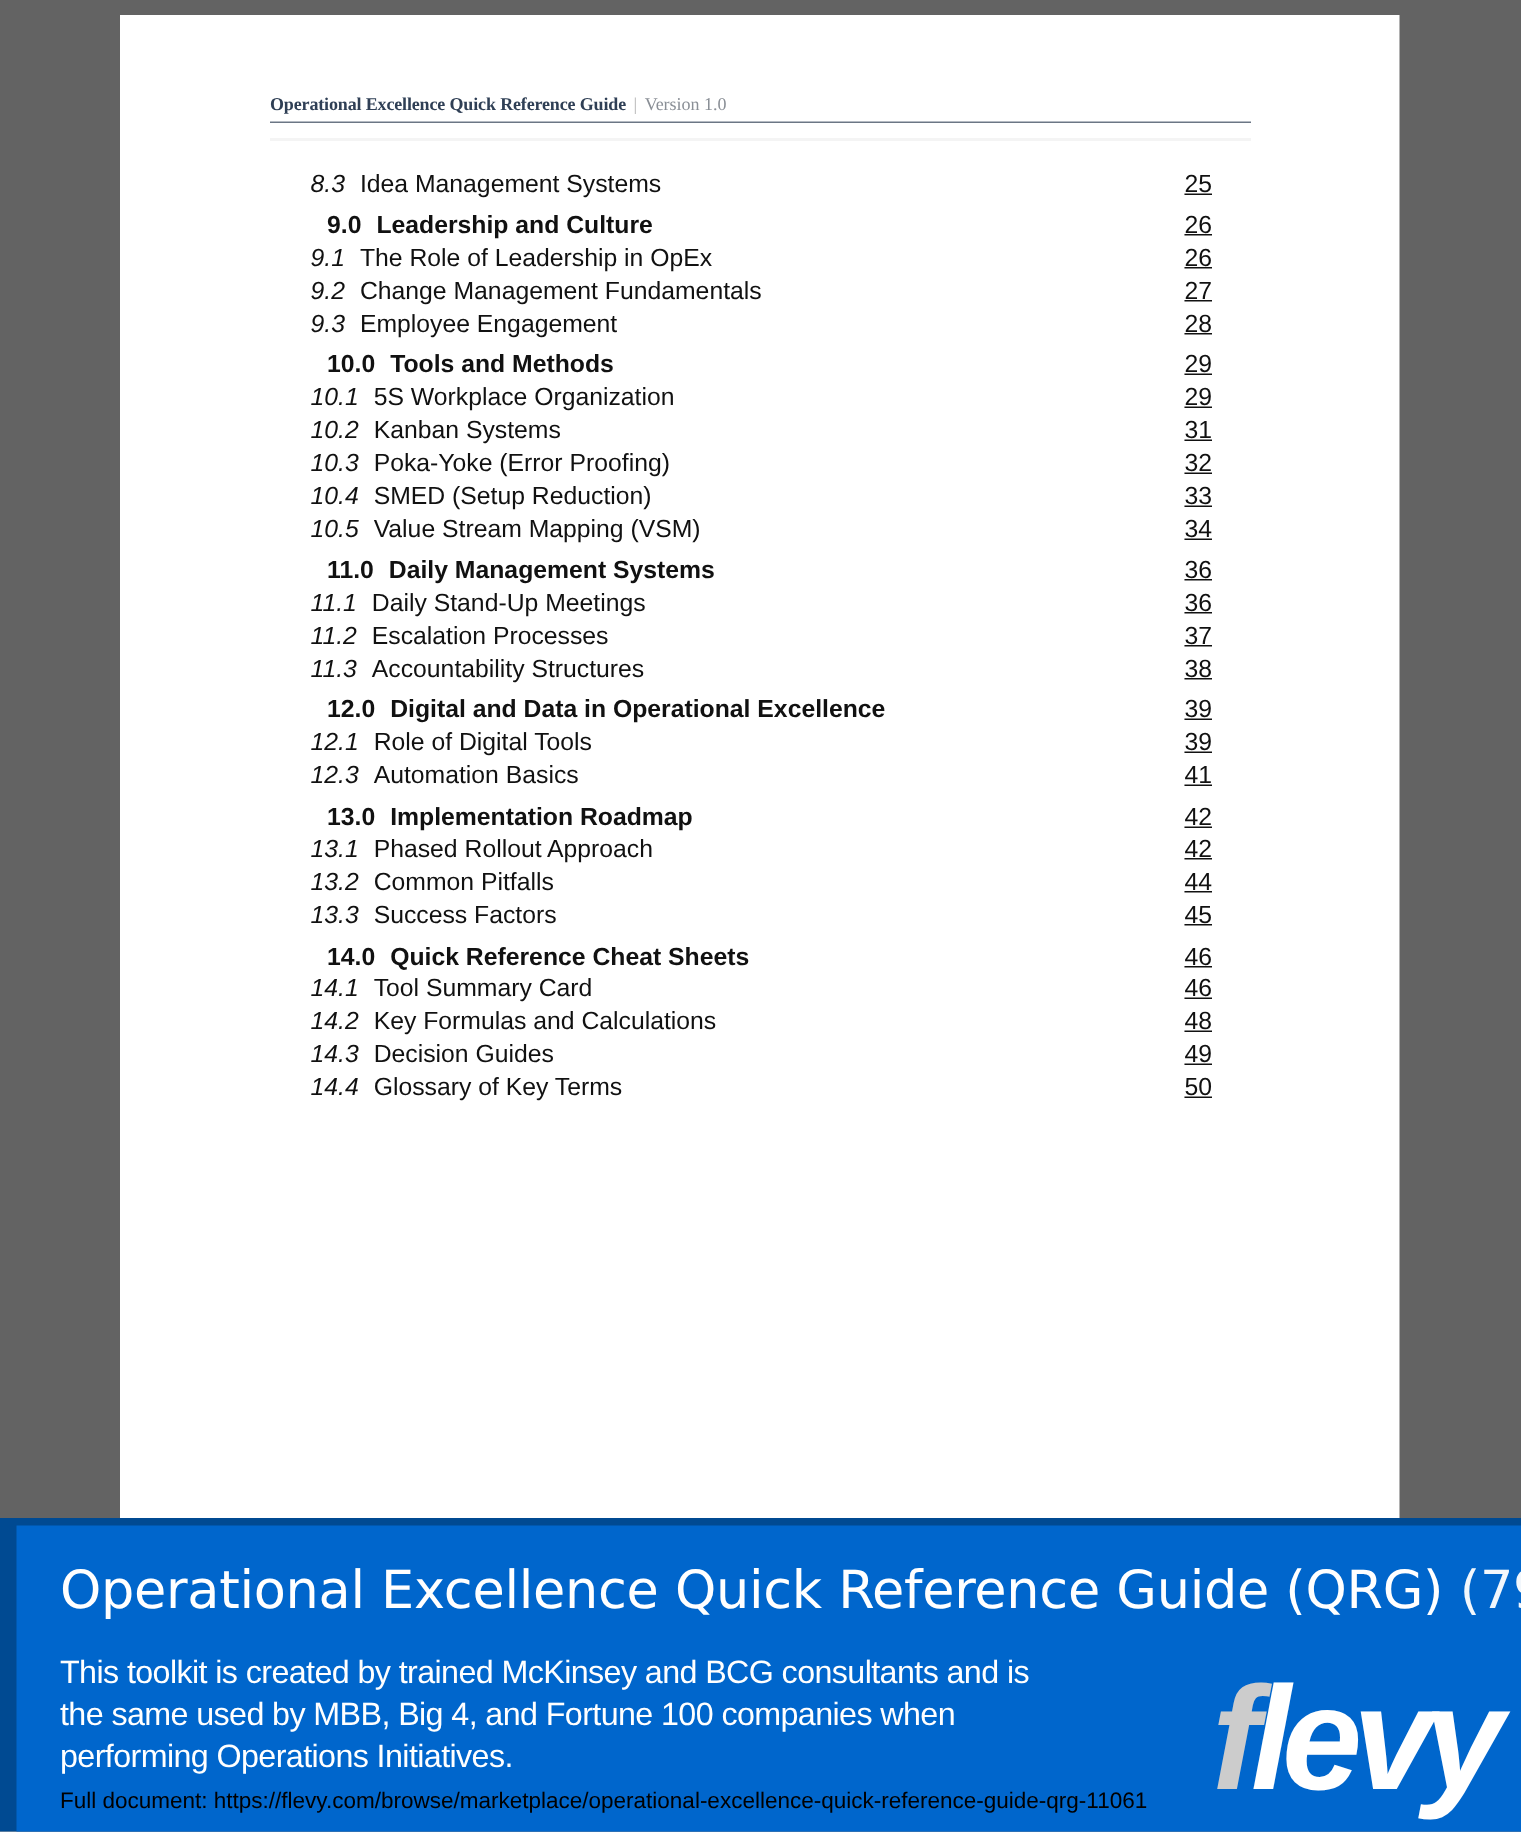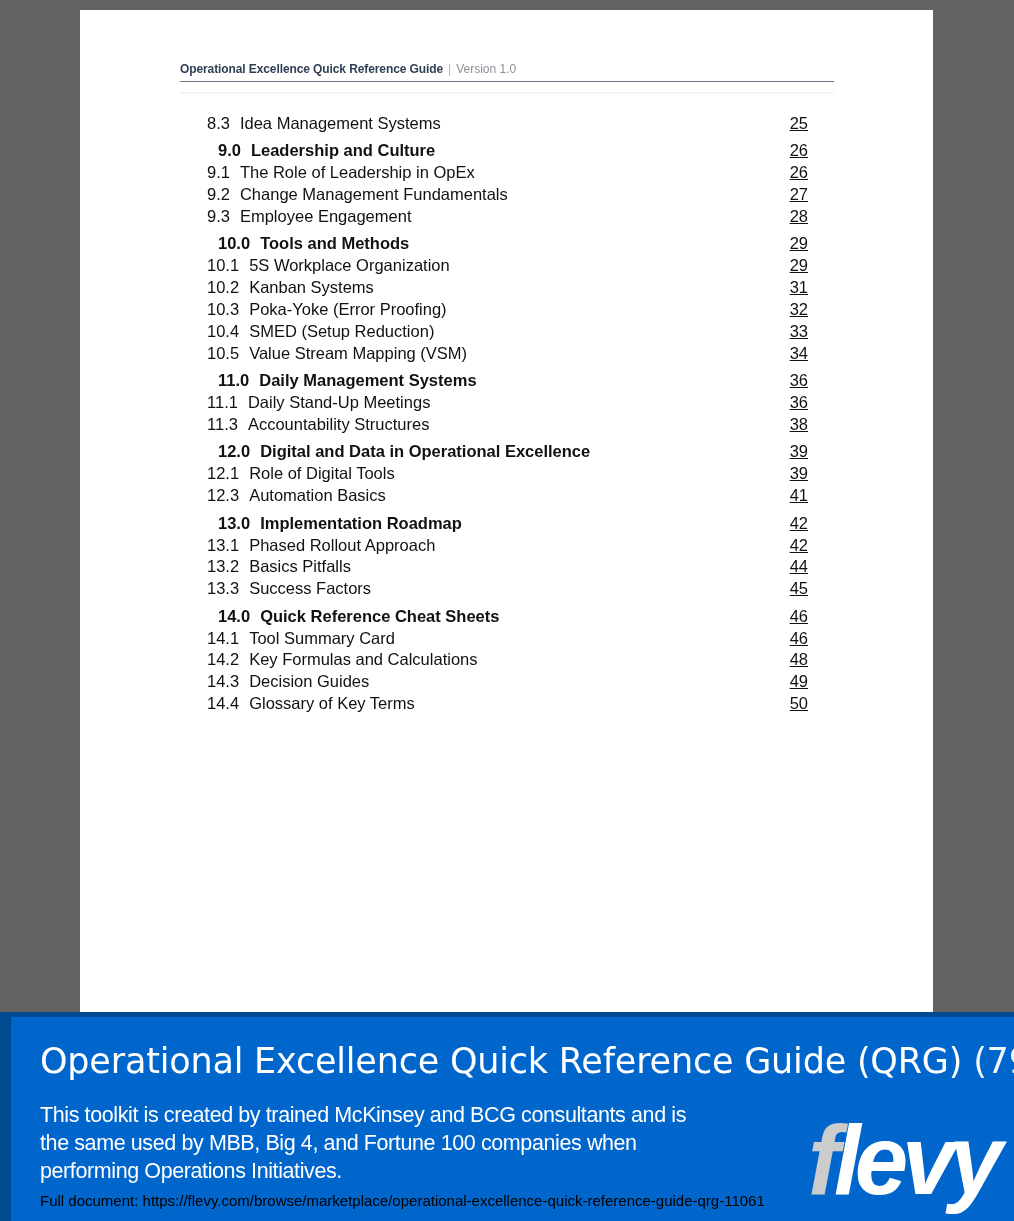--- a/index.html
+++ b/index.html
@@ -8,39 +8,39 @@
       background: #636363;
       font-family: "Liberation Sans", sans-serif;
     }
     .page {
       position: absolute; left: 80px; top: 10px; width: 853px; height: 1010px;
       background: #ffffff;
     }
     .running-header {
       position: absolute; left: 100px; top: 52px; width: 654px; height: 19px;
       border-bottom: 1px solid #6b7685;
-      font-size: 12px; line-height: 14px; white-space: nowrap;
+      font-size: 12px; line-height: 14px; white-space: nowrap; font-family: Liberation Serif, serif;
     }
     .running-header .doc-title { color: #2f3f55; font-weight: bold; letter-spacing: -0.1px; }
     .running-header .sep { color: #b5b5b5; margin: 0 5px; }
     .running-header .version { color: #8a8f96; }
     .header-shadow {
       position: absolute; left: 100px; top: 82px; width: 654px; height: 2px;
       background: #f4f4f4;
     }
     .toc { position: absolute; left: 102px; top: 103px; width: 626px; }
     .toc-row {
       position: relative; height: 21.9px; line-height: 21.9px;
       font-size: 16.5px; color: #111; white-space: nowrap;
     }
     .toc-row.section { font-weight: bold; margin-top: 5.5px; margin-left: 36px; }
     .toc-row.sub { padding-left: 25px; }
     .toc-row .num { display: inline-block; }
     .toc-row.section .num { margin-right: 10px; }
-    .toc-row.sub .num { margin-right: 10px; }
+    .toc-row.sub .num { margin-right: 10px; font-style: italic; }
     .toc-row .page-num {
       position: absolute; right: 0; top: 0; font-weight: normal; text-decoration: underline;
     }
     .banner {
       position: absolute; left: 0; top: 1012px; width: 1014px; height: 209px;
       background: #004a92;
     }
     .banner-inner {
       position: absolute; left: 11px; top: 5px; right: 0; bottom: 0;
       background: #0066cc; overflow: hidden;
@@ -84,27 +84,28 @@
       <div class="toc-row sub"><span class="num">9.2</span><span class="label">Change Management Fundamentals</span><span class="page-num">27</span></div>
       <div class="toc-row sub"><span class="num">9.3</span><span class="label">Employee Engagement</span><span class="page-num">28</span></div>
       <div class="toc-row section"><span class="num">10.0</span><span class="label">Tools and Methods</span><span class="page-num">29</span></div>
       <div class="toc-row sub"><span class="num">10.1</span><span class="label">5S Workplace Organization</span><span class="page-num">29</span></div>
       <div class="toc-row sub"><span class="num">10.2</span><span class="label">Kanban Systems</span><span class="page-num">31</span></div>
       <div class="toc-row sub"><span class="num">10.3</span><span class="label">Poka-Yoke (Error Proofing)</span><span class="page-num">32</span></div>
       <div class="toc-row sub"><span class="num">10.4</span><span class="label">SMED (Setup Reduction)</span><span class="page-num">33</span></div>
       <div class="toc-row sub"><span class="num">10.5</span><span class="label">Value Stream Mapping (VSM)</span><span class="page-num">34</span></div>
       <div class="toc-row section"><span class="num">11.0</span><span class="label">Daily Management Systems</span><span class="page-num">36</span></div>
       <div class="toc-row sub"><span class="num">11.1</span><span class="label">Daily Stand-Up Meetings</span><span class="page-num">36</span></div>
+      <div class="toc-row sub"><span class="num">11.2</span><span class="label">Escalation Processes</span><span class="page-num">37</span></div>
       <div class="toc-row sub"><span class="num">11.3</span><span class="label">Accountability Structures</span><span class="page-num">38</span></div>
       <div class="toc-row section"><span class="num">12.0</span><span class="label">Digital and Data in Operational Excellence</span><span class="page-num">39</span></div>
       <div class="toc-row sub"><span class="num">12.1</span><span class="label">Role of Digital Tools</span><span class="page-num">39</span></div>
       <div class="toc-row sub"><span class="num">12.3</span><span class="label">Automation Basics</span><span class="page-num">41</span></div>
       <div class="toc-row section"><span class="num">13.0</span><span class="label">Implementation Roadmap</span><span class="page-num">42</span></div>
       <div class="toc-row sub"><span class="num">13.1</span><span class="label">Phased Rollout Approach</span><span class="page-num">42</span></div>
-      <div class="toc-row sub"><span class="num">13.2</span><span class="label">Basics Pitfalls</span><span class="page-num">44</span></div>
+      <div class="toc-row sub"><span class="num">13.2</span><span class="label">Common Pitfalls</span><span class="page-num">44</span></div>
       <div class="toc-row sub"><span class="num">13.3</span><span class="label">Success Factors</span><span class="page-num">45</span></div>
       <div class="toc-row section"><span class="num">14.0</span><span class="label">Quick Reference Cheat Sheets</span><span class="page-num">46</span></div>
       <div class="toc-row sub"><span class="num">14.1</span><span class="label">Tool Summary Card</span><span class="page-num">46</span></div>
       <div class="toc-row sub"><span class="num">14.2</span><span class="label">Key Formulas and Calculations</span><span class="page-num">48</span></div>
       <div class="toc-row sub"><span class="num">14.3</span><span class="label">Decision Guides</span><span class="page-num">49</span></div>
       <div class="toc-row sub"><span class="num">14.4</span><span class="label">Glossary of Key Terms</span><span class="page-num">50</span></div>
     </div>
 </div>
 
 <div class="banner">

